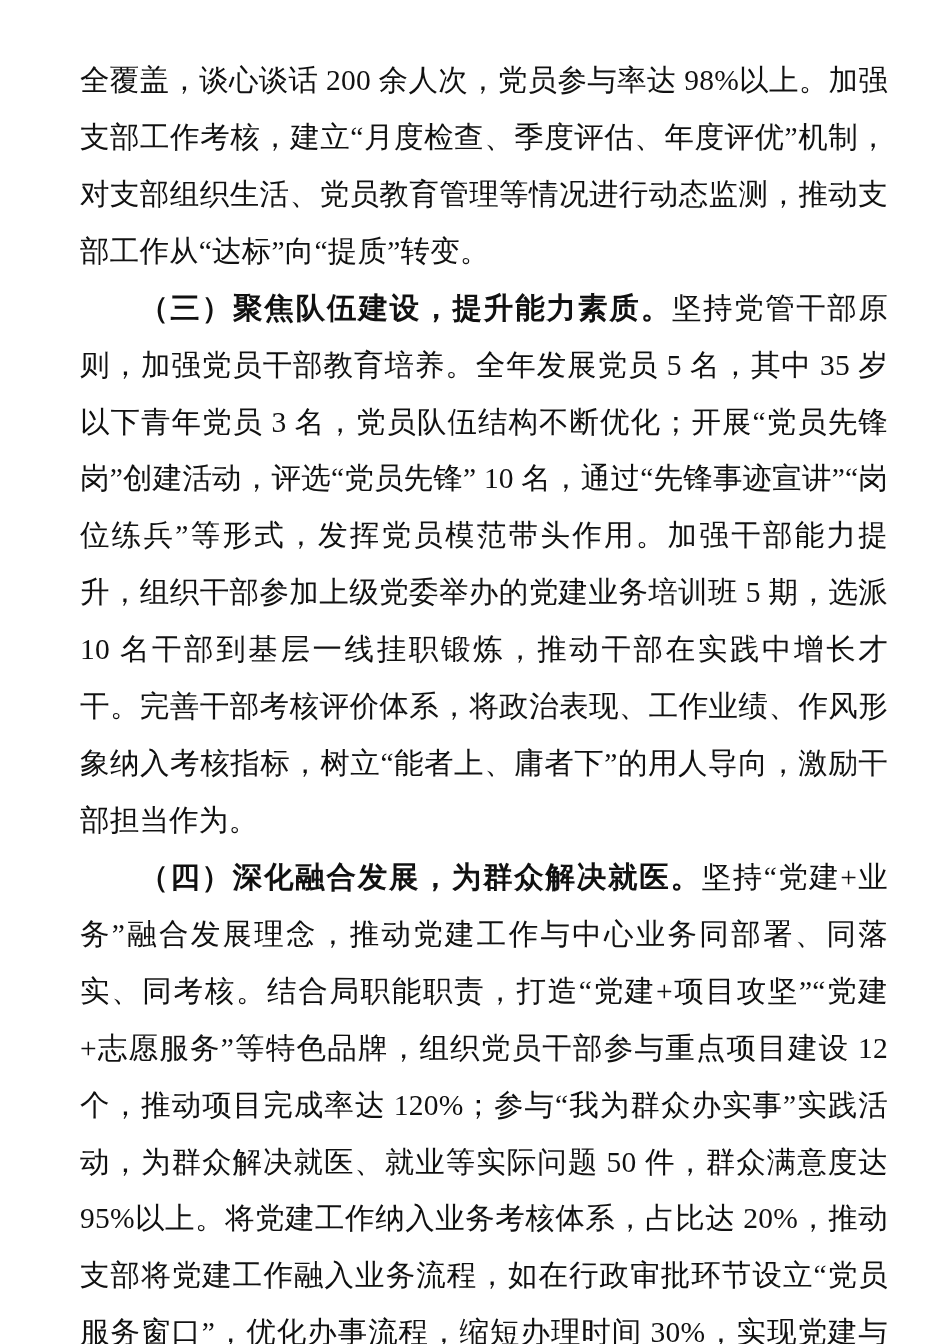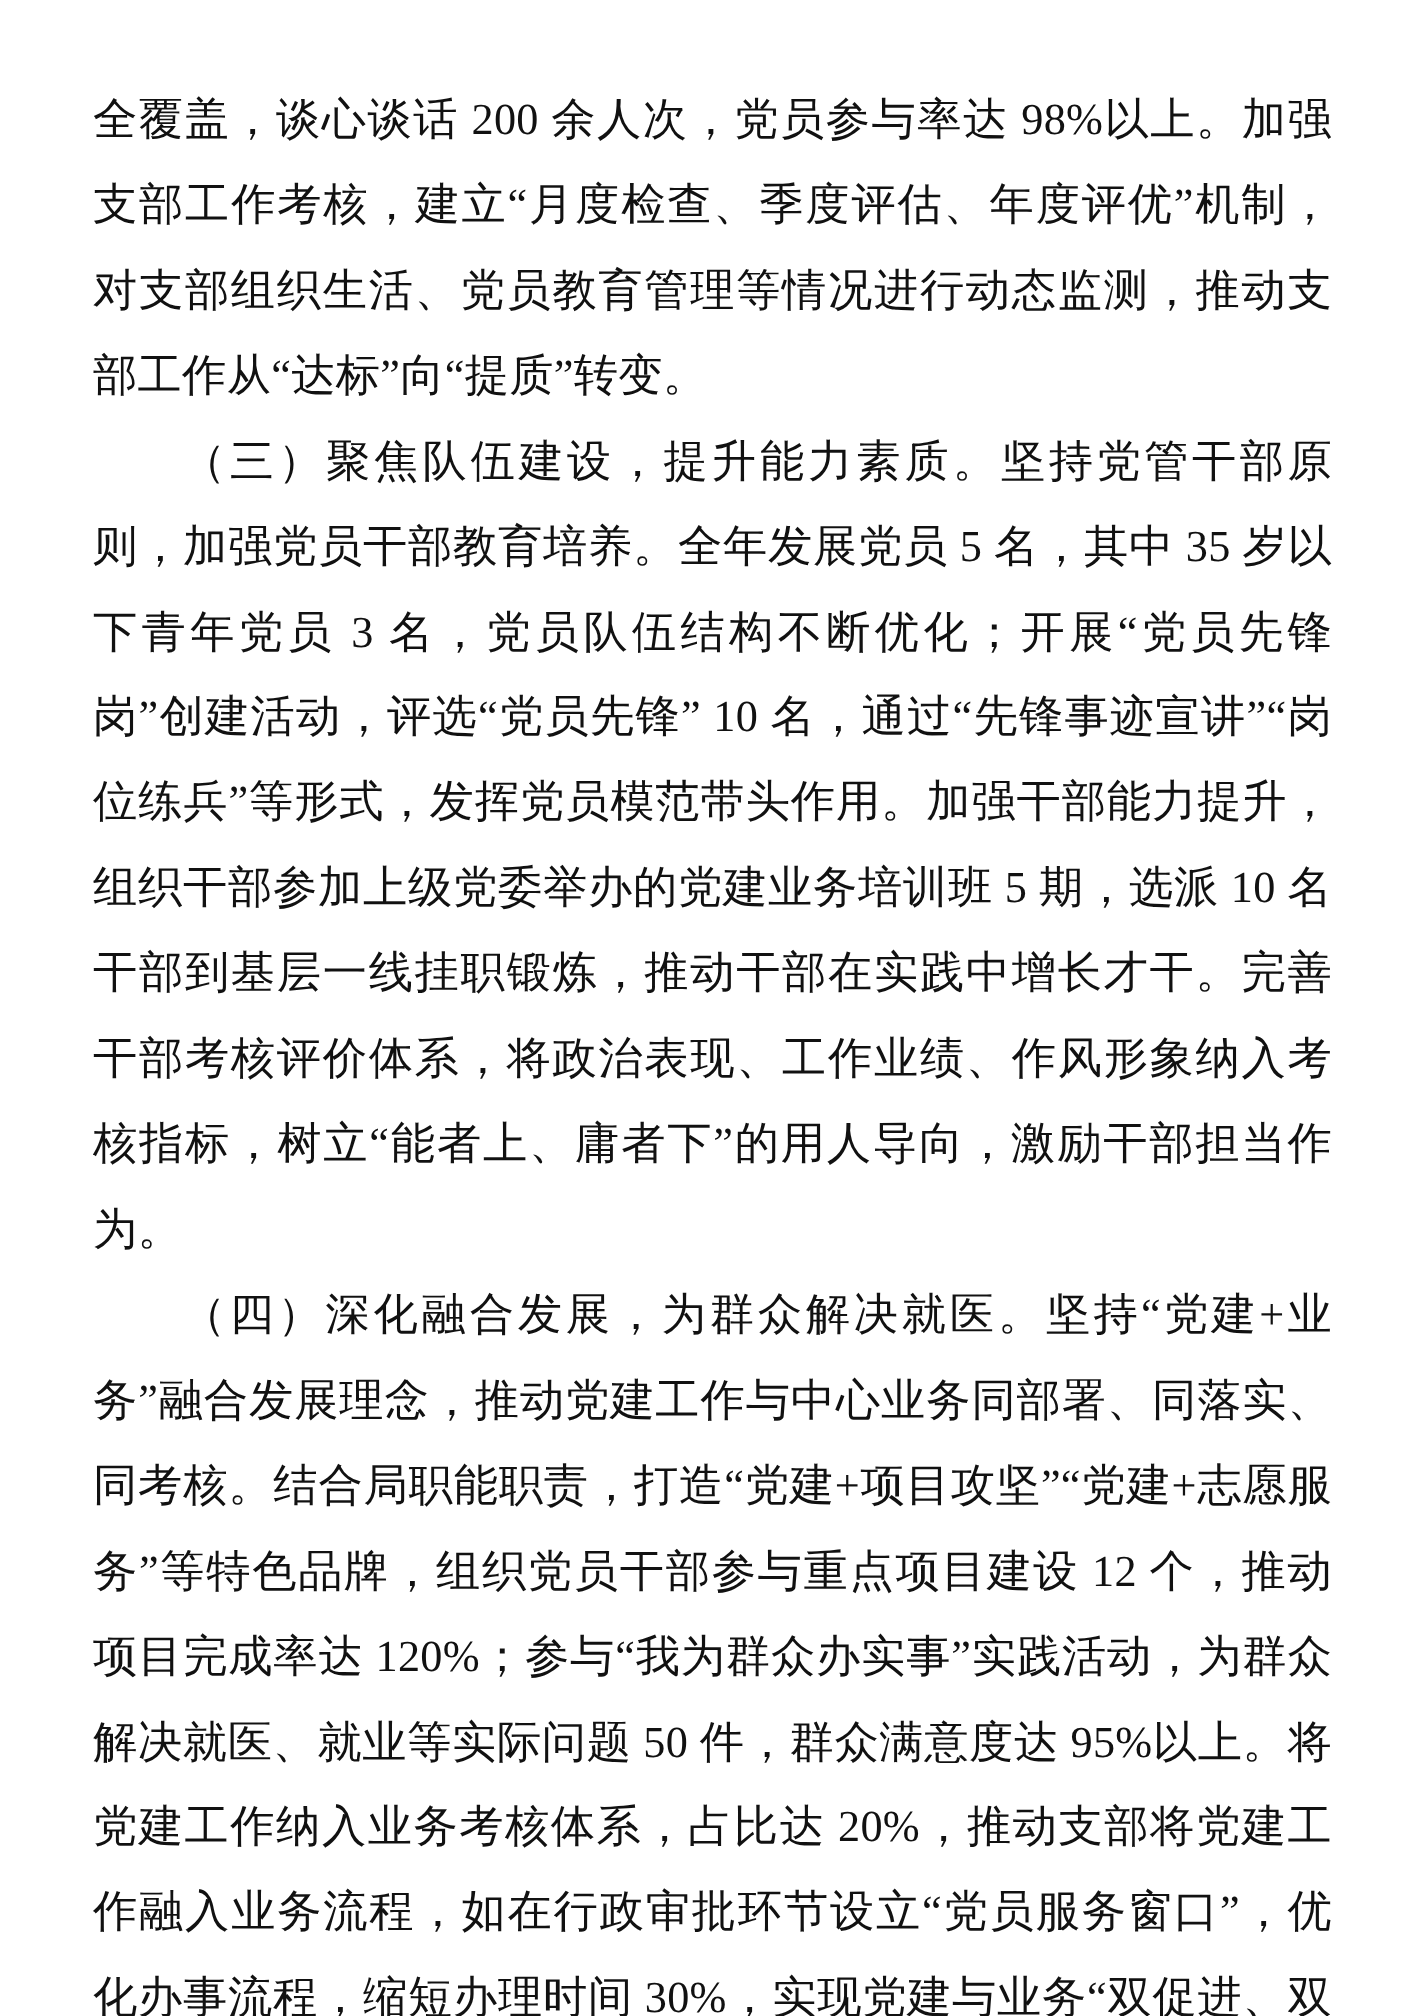--- a/index.html
+++ b/index.html
@@ -12,40 +12,40 @@
     height: 1344px;
     font-family: "Liberation Serif", "DejaVu Serif", serif;
     color: #111111;
     overflow: hidden;
   }
   .page {
     position: relative;
     width: 950px;
     height: 1344px;
     box-sizing: border-box;
-    padding: 52px 62px 40px 62px;
+    padding: 52px 62px 40px 80px;
     background: #ffffff;
   }
   .doc-body {
     font-size: 29.5px;
     line-height: 1.93;
     text-align: justify;
     text-justify: inter-ideograph;
     letter-spacing: 0.2px;
   }
   p.para {
     margin: 0;
     padding: 0;
     text-indent: 0;
   }
   p.indent {
     text-indent: 2em;
   }
   .strong-head {
-    font-weight: normal;
+    font-weight: bold;
     font-family: "Liberation Sans", "DejaVu Sans", sans-serif;
     letter-spacing: 0.5px;
   }
 </style>
 </head>
 <body>
 
 <div class="page">
   <div class="doc-body">
 

